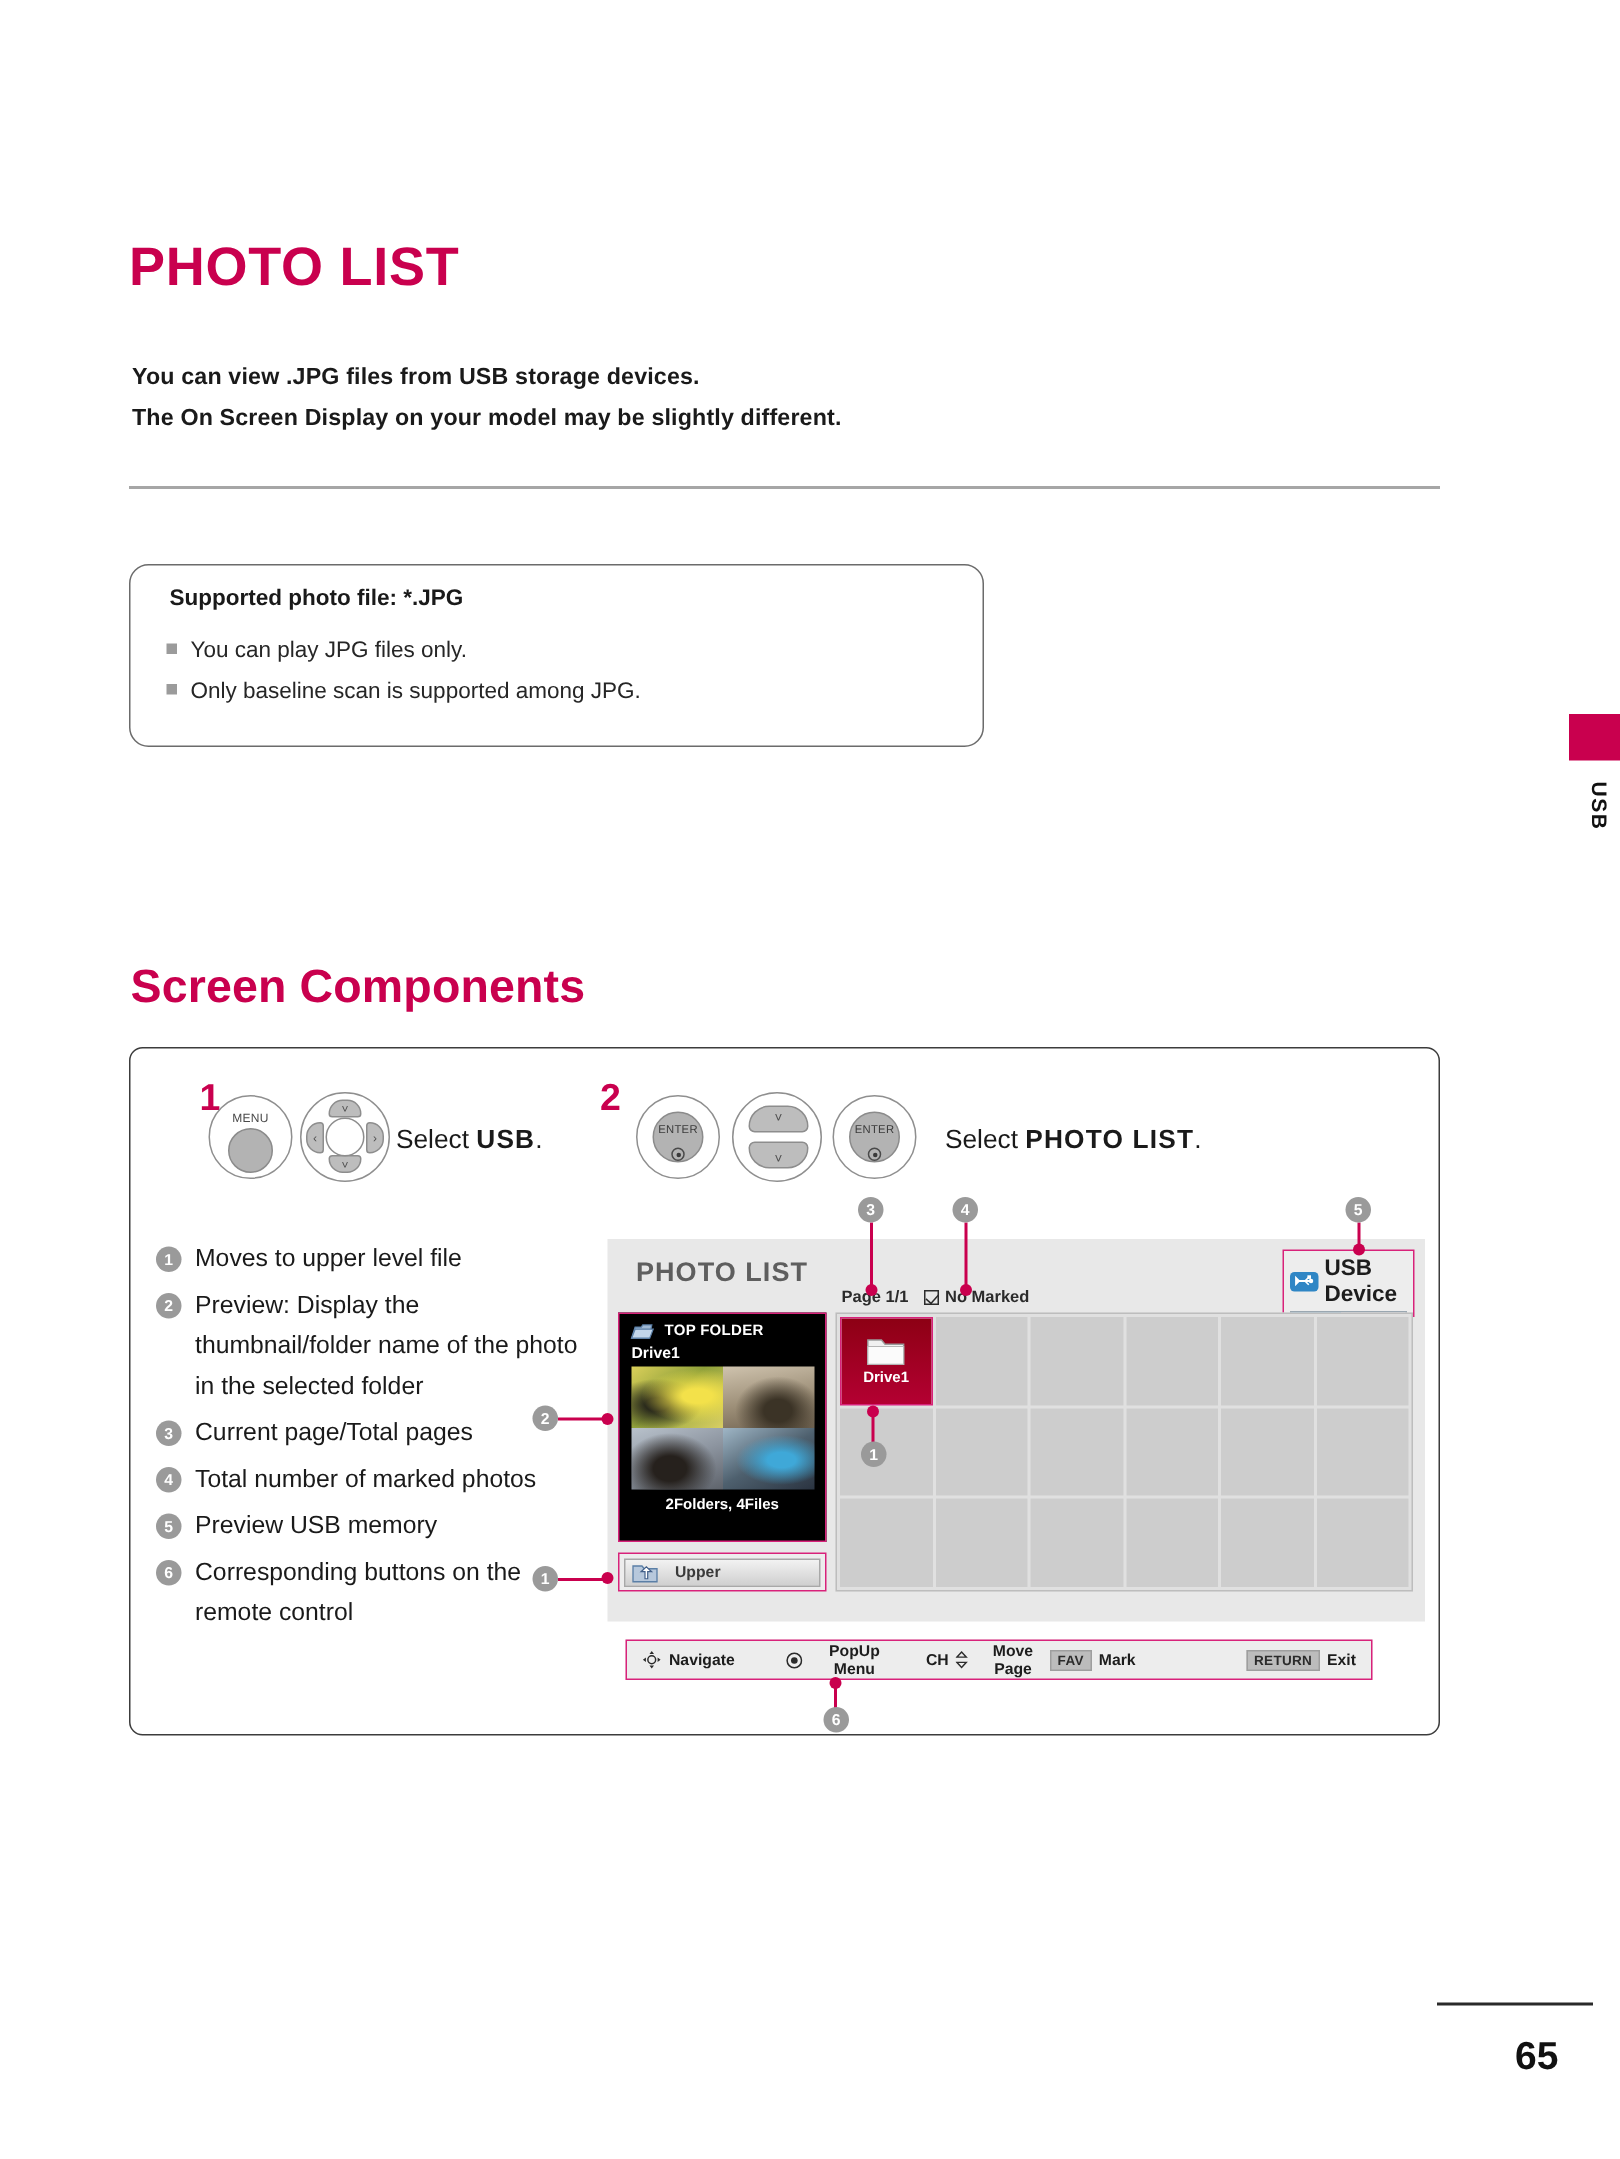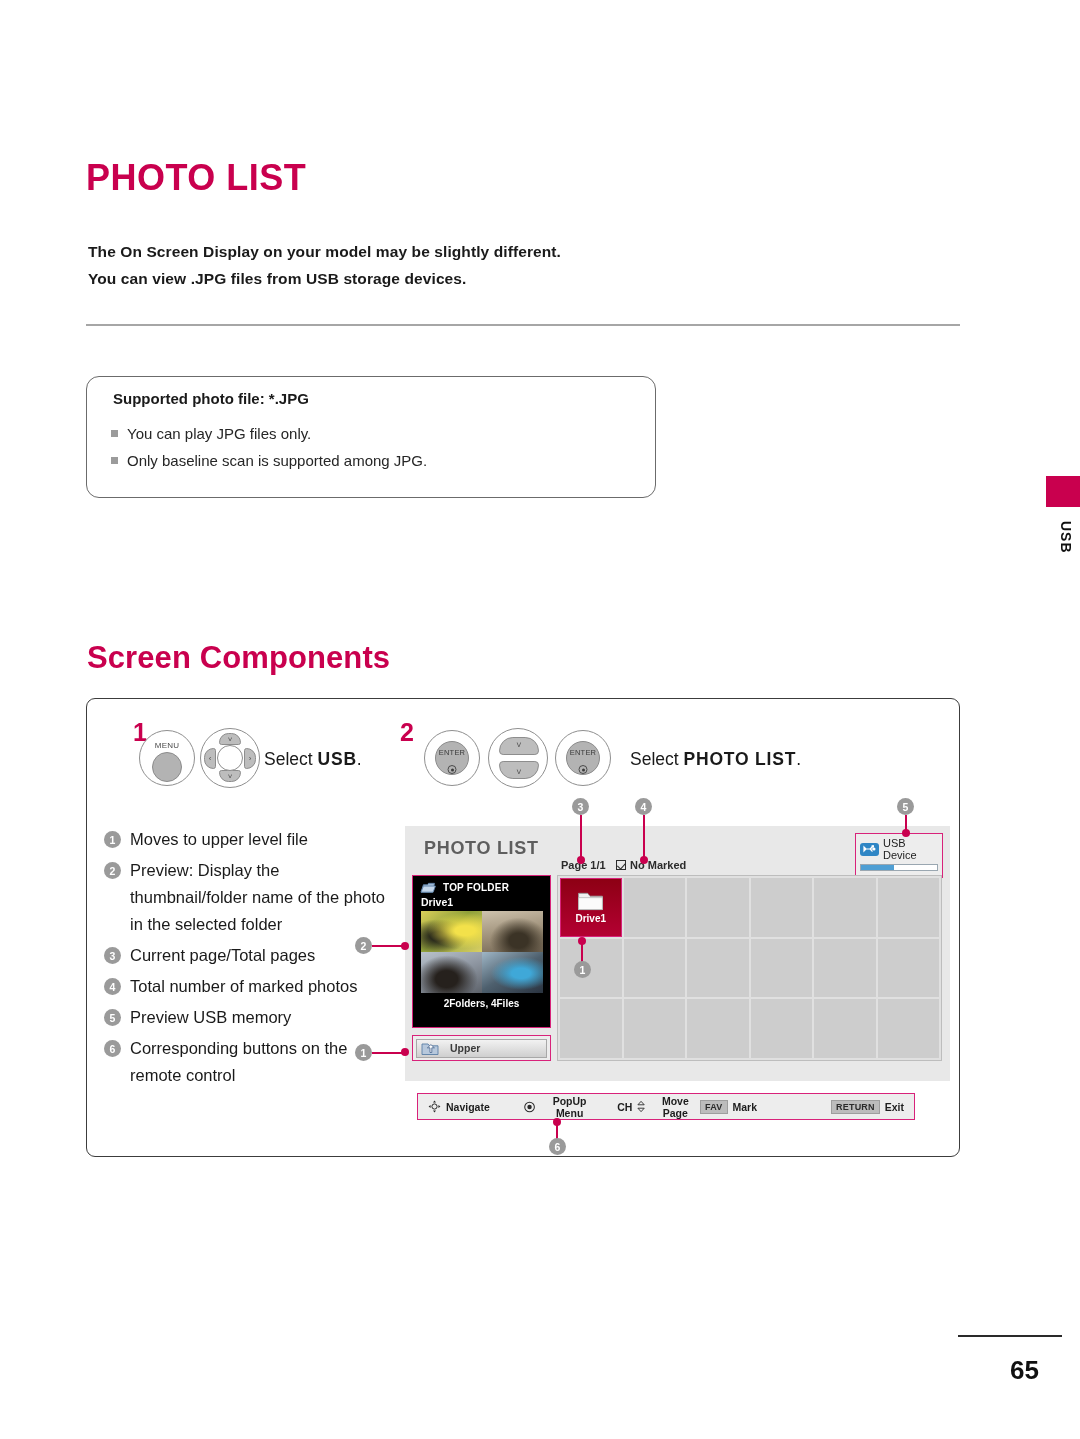--- a/index.html
+++ b/index.html
@@ -207,21 +207,21 @@
     background: #ededed; border: 1.4px solid #d8227a;
     padding: 3px 4px;
   }
   .usb-row { display: flex; align-items: center; gap: 4px; }
   .usb-ic {
     width: 19px; height: 13px; border-radius: 3px;
     background: #2f86c5; position: relative; flex: none;
     display: flex; align-items: center; justify-content: center;
   }
   .usb-ic svg { display: block; }
-  .usb-label { font-size: 11px; font-weight: normal; color: #1d1d1d; }
+  .usb-label { font-size: 15px; font-weight: bold; color: #1d1d1d; }
   .usb-bar {
     margin-top: 3px; height: 7px; background: #fff;
     border: 1px solid #9aa7b1;
   }
   .usb-bar i { display: block; height: 100%; width: 44%; background: #4f9fd4; }
   .usb-free { margin-top: 2px; font-size: 9.5px; font-weight: bold; color: #1d1d1d; }
 
   
   .preview {
     position: absolute; left: 7px; top: 49px; width: 139px; height: 153px;
@@ -327,22 +327,22 @@
   .foot-num {
     position: absolute; left: 1010px; top: 1355px;
     font-size: 26px; font-weight: bold; color: #111;
   }
 </style>
 </head>
 <body>
 
 <div class="page-title">PHOTO LIST</div>
 <div class="intro">
+  <div>You can view .JPG files from USB storage devices.</div>
   <div>The On Screen Display on your model may be slightly different.</div>
-  <div>You can view .JPG files from USB storage devices.</div>
 </div>
 <div class="hrule"></div>
 
 <div class="spec-box">
   <div class="spec-title">Supported photo file: *.JPG</div>
   <div class="spec-item i0">
     <span class="sq"></span>
     <span>You can play JPG files only.</span>
   </div>
   <div class="spec-item i1">

